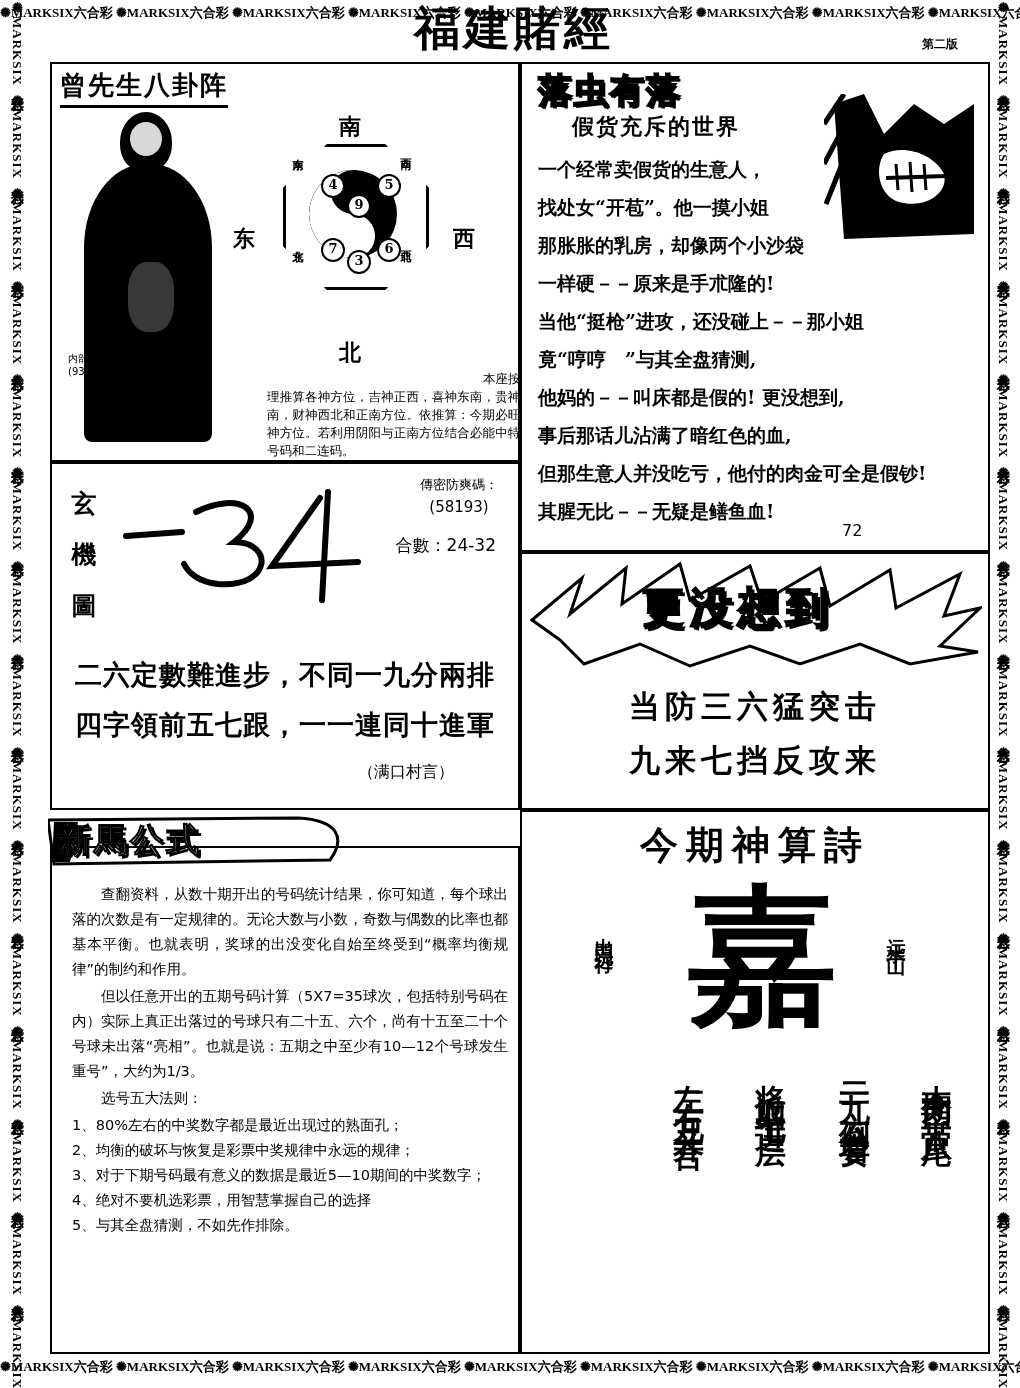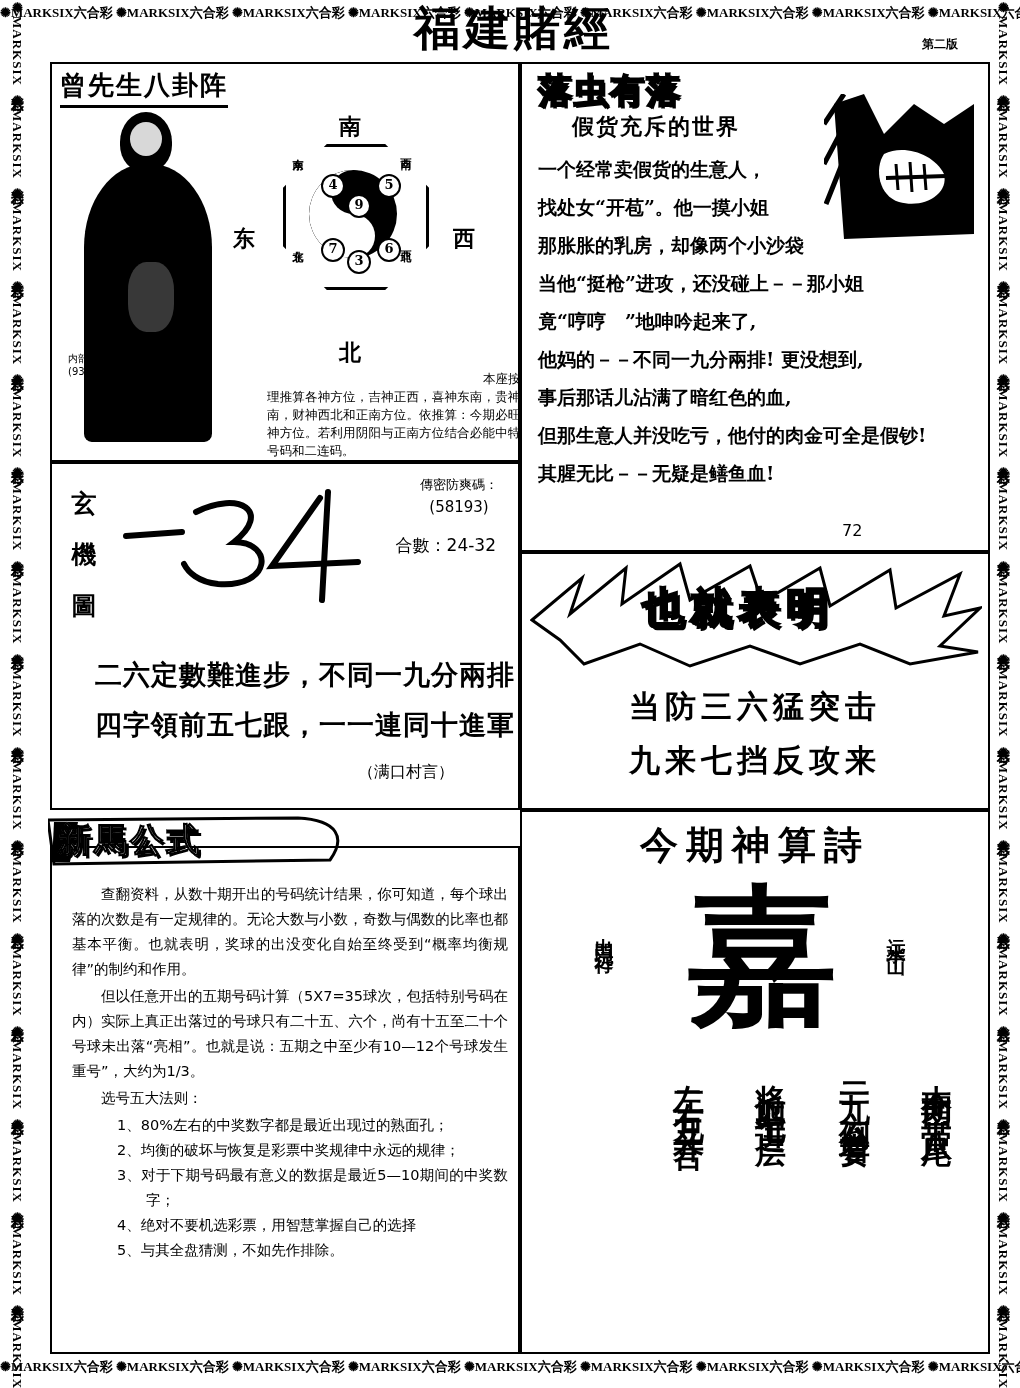--- a/index.html
+++ b/index.html
@@ -50,35 +50,35 @@
   .bagua-note{position:absolute;left:190px;top:306px;width:266px;font-size:12.5px;line-height:18px;text-align:justify;font-family:"DejaVu Sans",sans-serif;margin-left:25px;}
   .bagua-note b{display:block;text-align:right;font-weight:normal;}
 
   
   #xuanji-box{left:50px;top:462px;width:470px;height:348px;}
   .xuanji-label{position:absolute;left:12px;top:14px;width:40px;font-size:25px;font-weight:bold;line-height:51px;text-align:center;font-family:"DejaVu Serif",serif;}
   .scribble{position:absolute;left:70px;top:20px;width:270px;height:120px;}
   .secret{position:absolute;right:20px;top:10px;text-align:center;font-size:13px;line-height:22px;}
   .secret .code{font-size:15px;}
   .hexi{position:absolute;right:22px;top:70px;font-size:17px;}
-  .couplet{position:absolute;left:0;top:186px;width:100%;text-align:center;font-family:"DejaVu Serif",serif;font-weight:bold;font-size:27px;line-height:50px;letter-spacing:1px;padding-left:20px;}
+  .couplet{position:absolute;left:0;top:186px;width:100%;text-align:center;font-family:"DejaVu Serif",serif;font-weight:bold;font-size:27px;line-height:50px;letter-spacing:1px;}
   .couplet-note{position:absolute;right:64px;top:298px;font-size:16px;}
 
   
   #formula-box{left:50px;top:846px;width:470px;height:508px;}
   .formula-banner{position:absolute;left:-4px;top:-32px;width:300px;height:54px;}
   .fb-text{position:absolute;left:10px;top:2px;font-size:33px;font-weight:bold;font-family:"DejaVu Serif",serif;letter-spacing:3px;
     -webkit-text-stroke:1px #000;color:#fff;text-shadow:3px 3px 0 #000;}
   .fb-swoosh{position:absolute;left:0;top:0;width:300px;height:50px;}
   .formula-body{position:absolute;left:20px;top:34px;width:436px;font-size:14.5px;line-height:25px;text-align:justify;font-family:"DejaVu Sans",sans-serif;}
   .formula-body p{margin:0 0 2px 0;}
   .formula-body .ind{text-indent:2em;}
   .flist{margin:0;padding:0;list-style:none;}
   .flist li{margin:0;padding:0 0 0 0;text-indent:0;}
-  .flist li .hang{display:block;padding-left:2em;text-indent:-2em;margin-left:45px;}
+  .flist li .hang{display:block;padding-left:2em;text-indent:-2em;}
 
   
   #joke-box{left:520px;top:62px;width:470px;height:490px;}
   .joke-title{position:absolute;left:16px;top:4px;font-size:34px;font-weight:bold;font-family:"DejaVu Serif",serif;letter-spacing:2px;color:#ec4899;-webkit-text-stroke:2px #000;text-shadow:2px 2px 0 #000;}
   .joke-sub{position:absolute;left:50px;top:48px;font-size:22px;font-weight:bold;font-family:"DejaVu Serif",serif;letter-spacing:2px;}
   .joke-lines{position:absolute;left:16px;top:86px;width:420px;font-size:19px;line-height:38px;font-family:"DejaVu Serif",serif;font-weight:bold;}
   .joke-art{position:absolute;right:4px;top:30px;width:160px;height:150px;}
   .page-num{position:absolute;left:320px;bottom:10px;font-size:16px;}
 
   
@@ -243,38 +243,39 @@
         <path d="M62 84 L122 82" stroke="#000" stroke-width="4" fill="none"></path>
         <path d="M72 70 L74 96 M86 68 L88 98 M100 70 L102 96" stroke="#000" stroke-width="3"></path>
         <path d="M0 30 L20 0 M0 70 L34 6 M2 110 L30 40" stroke="#000" stroke-width="5" fill="none"></path>
       </svg>
     </div>
 
     <div class="joke-lines">
       <div>一个经常卖假货的生意人，</div>
       <div>找处女“开苞”。他一摸小姐</div>
       <div>那胀胀的乳房，却像两个小沙袋</div>
+      <div>一样硬－－原来是手朮隆的!</div>
       <div>当他“挺枪”进攻，还没碰上－－那小姐</div>
-      <div>竟“哼哼　”地呻吟起来了,</div>
-      <div>他妈的－－不同一九分兩排! 更没想到,</div>
+      <div>竟“哼哼　”与其全盘猜测,</div>
+      <div>他妈的－－叫床都是假的! 更没想到,</div>
       <div>事后那话儿沾满了暗红色的血,</div>
       <div>但那生意人并没吃亏，他付的肉金可全是假钞!</div>
       <div>其腥无比－－无疑是鳝鱼血!</div>
     </div>
 
     <div class="page-num">72</div>
   </div>
 
   <div class="box" id="haixia-box">
     <div class="hx-burst">
       <svg width="452" height="110" viewBox="0 0 452 110" preserveAspectRatio="none">
         <path d="M2 60 L52 18 L40 54 L96 8 L92 44 L150 4 L160 40 L220 6 L232 42 L290 8 L300 46 L360 10 L366 48 L430 14 L414 56 L450 48 L410 86 L448 92 L380 104 L330 84 L270 104 L220 86 L160 106 L110 84 L54 104 L30 80 Z" fill="none" stroke="#000" stroke-width="3"></path>
       </svg>
     </div>
-    <div class="hx-title">也就表明</div>
+    <div class="hx-title">更没想到</div>
     <div class="hx-line hx-l1">当防三六猛突击</div>
     <div class="hx-line hx-l2">九来七挡反攻来</div>
   </div>
 
   <div class="box" id="poem-box">
     <div class="poem-head">今期神算詩</div>
     <div class="big-char">嘉</div>
     <div class="vtext side-l">出門远行</div>
     <div class="vtext side-r">远水千山</div>
 

